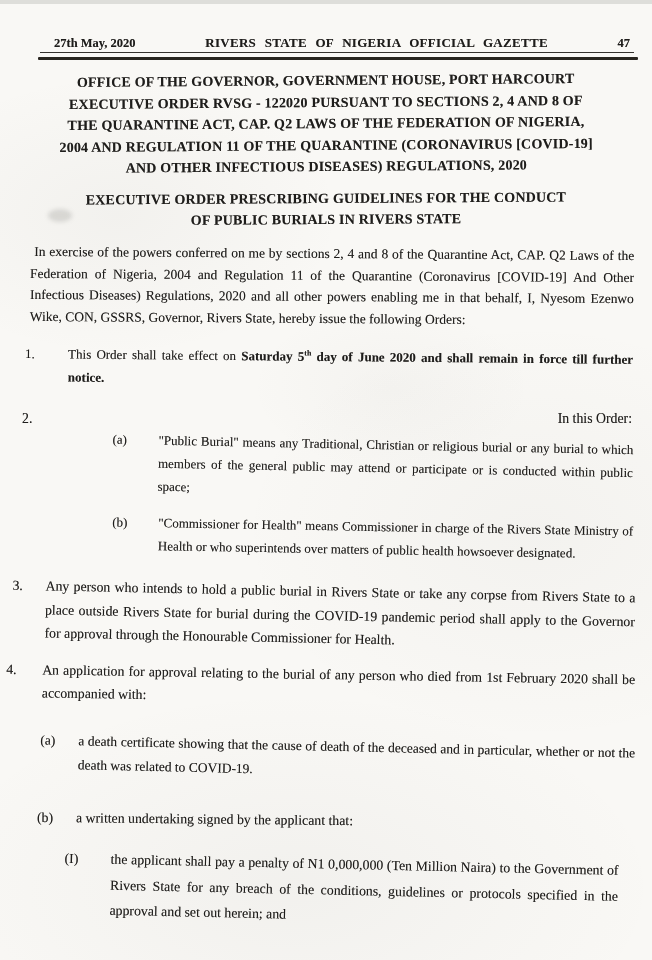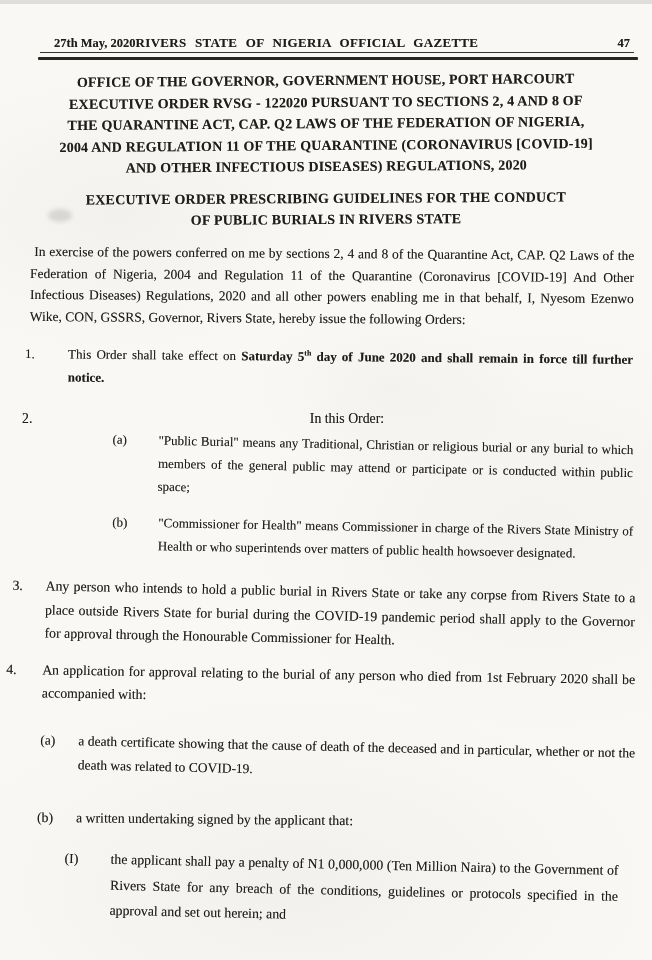--- a/index.html
+++ b/index.html
@@ -17,21 +17,21 @@
       radial-gradient(ellipse 200px 120px at 60% 40%, rgba(120,118,110,0.04), transparent 70%),
       #f9f8f5;
     text-shadow:0 0 0.35px rgba(35,32,28,0.45);
   }
   .gz-header{
     position:absolute;top:31px;left:40px;right:20px;
     display:flex;align-items:baseline;
     font-weight:bold;font-size:12.5px;
   }
   .h-date{margin-left:14px;white-space:nowrap;}
-  .h-title{flex:1;font-size:13px;word-spacing:5px;letter-spacing:0.3px;white-space:nowrap;}
+  .h-title{flex:1;text-align:center;font-size:13px;word-spacing:5px;letter-spacing:0.3px;white-space:nowrap;}
   .h-page{margin-right:2px;}
   .rule-thin{position:absolute;top:48px;left:40px;width:594px;height:1.2px;background:#35322e;}
   .rule-thick{position:absolute;top:53px;left:38px;width:600px;height:2.6px;background:#28251f;border-radius:1px;}
   .title-block{
     position:absolute;top:66px;left:36px;width:580px;
     text-align:center;font-weight:bold;font-size:14px;line-height:21.5px;
     letter-spacing:0.2px;
     transform:rotate(-0.45deg);
   }
   .subtitle-block{
@@ -44,21 +44,21 @@
     position:absolute;top:239px;left:30px;width:604px;margin:0;
     font-size:13.5px;line-height:21.6px;text-align:justify;text-indent:4px;
     transform:rotate(0.4deg);
   }
   .order{position:absolute;}
   .order .num{position:absolute;left:0;top:0;}
   .order .btext{text-align:justify;}
   .o1{top:341px;left:25px;width:608px;font-size:13px;line-height:23px;transform:rotate(0.55deg);}
   .o1 .btext{margin-left:43px;width:565px;}
   .o2{top:404px;left:22px;width:610px;font-size:13.8px;line-height:22px;}
-  .o2 .btext{margin-left:40px;text-align:center;}
+  .o2 .btext{margin-left:40px;text-align:right;}
   .s2a{top:429px;left:112px;width:521px;font-size:13px;line-height:23px;transform:rotate(1.15deg);}
   .s2a .btext{margin-left:46px;width:475px;}
   .s2b{top:511px;left:112px;width:521px;font-size:13px;line-height:23px;transform:rotate(1.0deg);}
   .s2b .btext{margin-left:46px;width:475px;}
   .o3{top:576px;left:12px;width:623px;font-size:13.8px;line-height:23.5px;transform:rotate(1.15deg);}
   .o3 .btext{margin-left:33px;width:590px;}
   .o4{top:659px;left:6px;width:629px;font-size:13.8px;line-height:23px;transform:rotate(0.95deg);}
   .o4 .btext{margin-left:36px;width:593px;}
   .s4a{top:731px;left:40px;width:595px;font-size:13.5px;line-height:24px;transform:rotate(1.25deg);}
   .s4a .btext{margin-left:38px;width:557px;}

